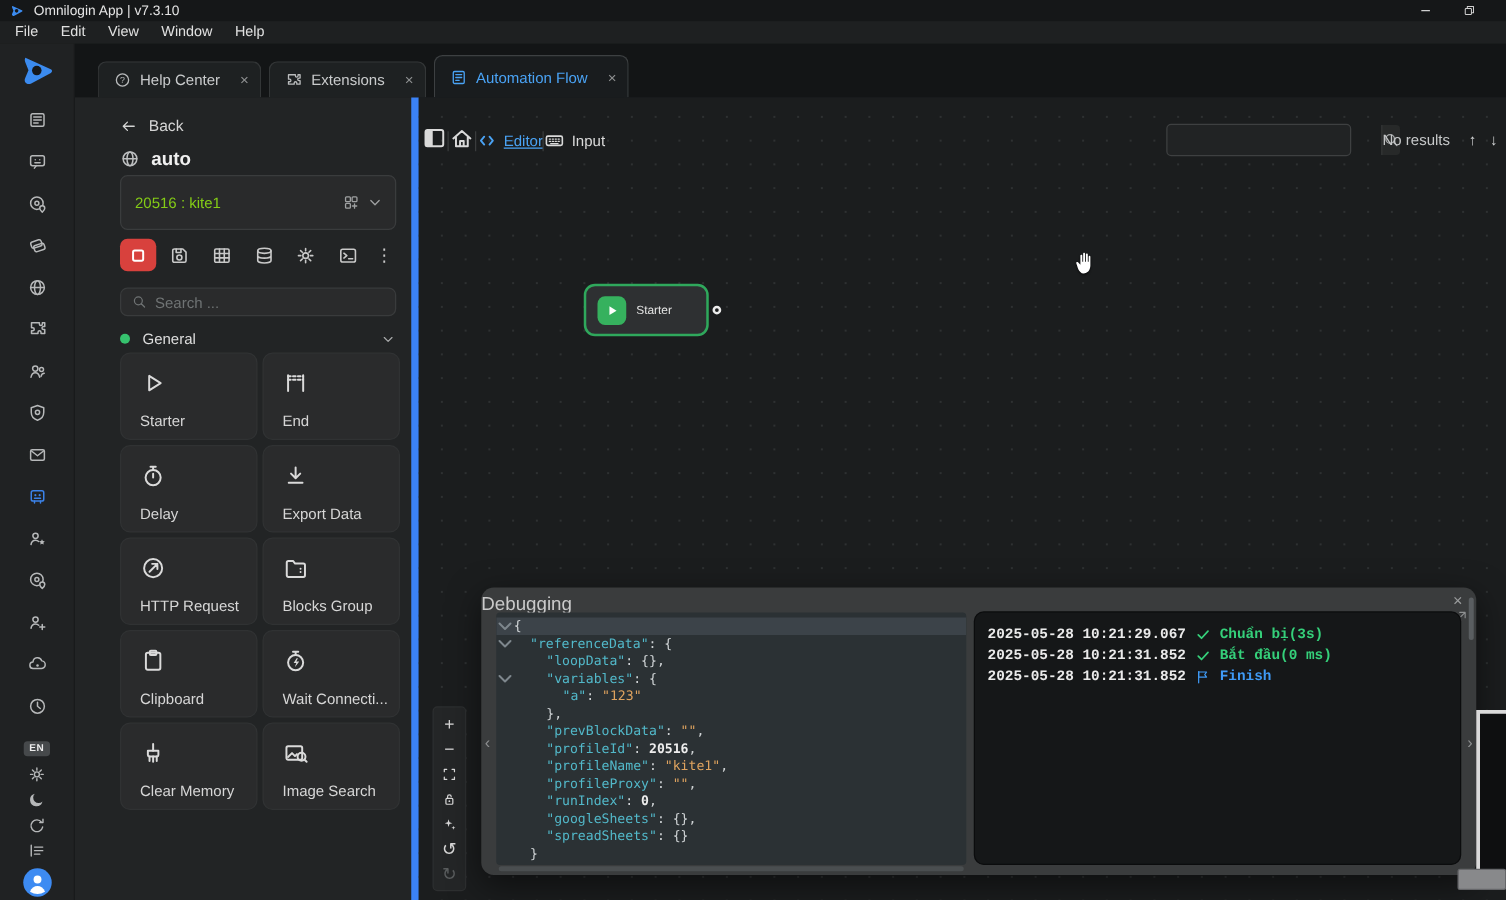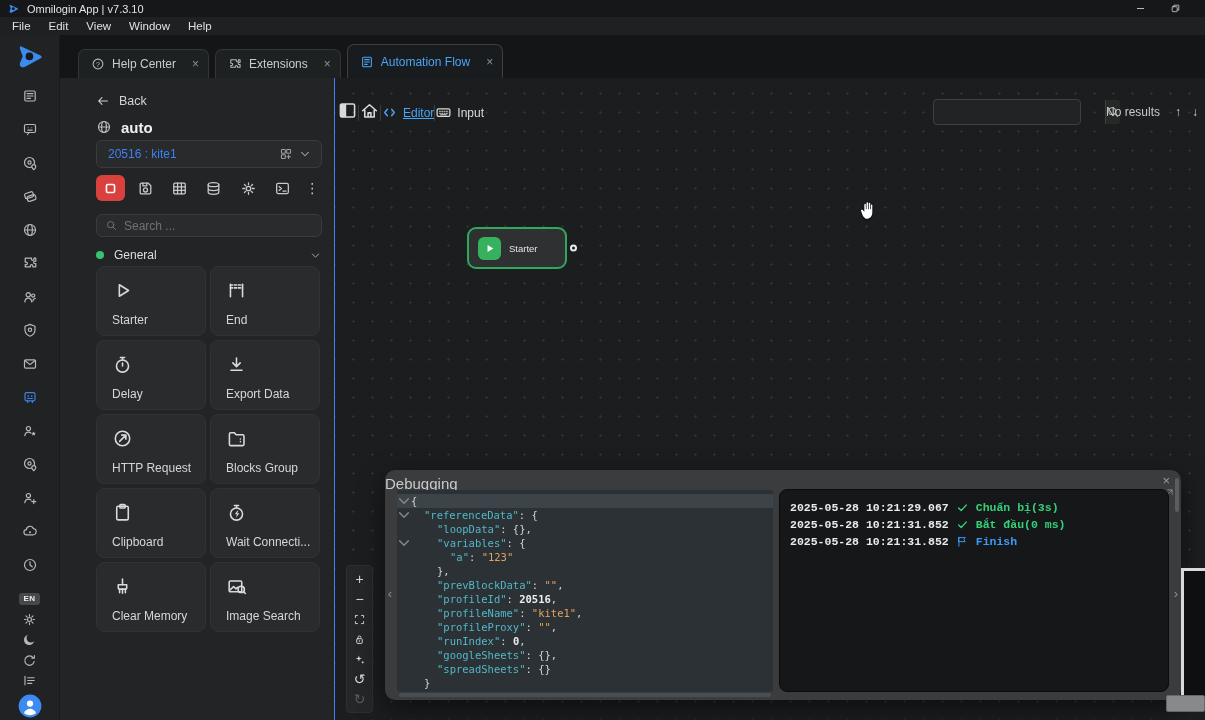--- a/index.html
+++ b/index.html
@@ -40,28 +40,28 @@
          background:#1e2122; border:1px solid #333637; border-bottom:none; border-radius:7px 7px 0 0;
          font-size:12px; color:#c9cbcc; white-space:nowrap; }
   .tab .ic { width:14px; height:14px; color:#b9bbbc; }
   .tab .close { color:#8f9192; font-size:12px; margin-left:9px; line-height:1; }
   .tab.active { height:34px; background:#191c1e; border-color:#3d4042; color:#4aa3f5; }
   .tab.active .ic { color:#4aa3f5; }
 
   .content { flex:1; display:flex; min-height:0; }
 
   
-  .panel { flex:0 0 275px; background:#222425; border-right:1px solid #3b82f6; padding:14px 12px 0 36px; overflow:hidden; }
+  .panel { flex:0 0 275px; background:#222425; border-right:6px solid #3b82f6; padding:14px 12px 0 36px; overflow:hidden; }
   .back-row { display:flex; align-items:center; gap:9px; height:18px; font-size:12.5px; color:#d4d4d4; }
   .back-row .ic { width:14px; height:14px; }
   .flow-title-row { margin-top:6px; display:flex; align-items:center; gap:9px; height:22px; }
   .flow-title-row .ic { width:16px; height:16px; color:#bdbfc0; }
   .flow-title { font-size:15px; font-weight:bold; color:#f0f0f0; }
-  .profile-select { margin-top:2px; height:28px; background:#292a2b; border:1px solid #3a3c3d; border-radius:6px;
-                    display:flex; align-items:center; gap:6px; padding:0 9px 0 11px; font-size:12px; color:#3b82f6; }
+  .profile-select { margin-top:2px; height:44px; background:#292a2b; border:1px solid #3a3c3d; border-radius:6px;
+                    display:flex; align-items:center; gap:6px; padding:0 9px 0 11px; font-size:12px; color:#84cc16; }
   .profile-select .right { margin-left:auto; display:flex; align-items:center; gap:5px; color:#9fa1a2; }
   .profile-select .ic { width:14px; height:14px; }
   .panel-toolbar { margin-top:7px; display:flex; align-items:center; gap:5px; }
   .tb-btn { width:30px; height:26px; display:flex; align-items:center; justify-content:center; border-radius:6px; color:#c9c9c9; }
   .tb-btn .ic { width:17px; height:17px; }
   .tb-btn.red { background:#d8413d; color:#fff; }
   .tb-kebab { margin-left:auto; width:20px; height:26px; display:flex; align-items:center; justify-content:center;
               color:#c9c9c9; font-size:14px; letter-spacing:0; }
   .search-box { margin-top:13px; height:23px; background:#2a2b2c; border:1px solid #393b3c; border-radius:6px;
                 display:flex; align-items:center; gap:6px; padding:0 8px; color:#6f7374; }

